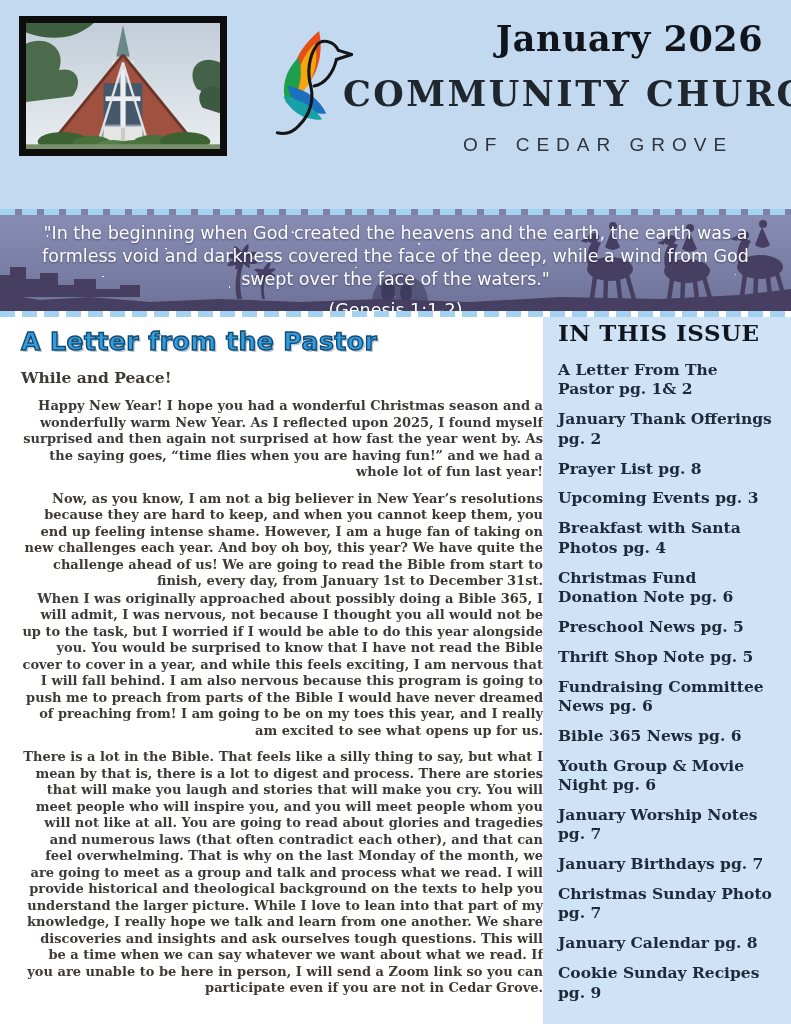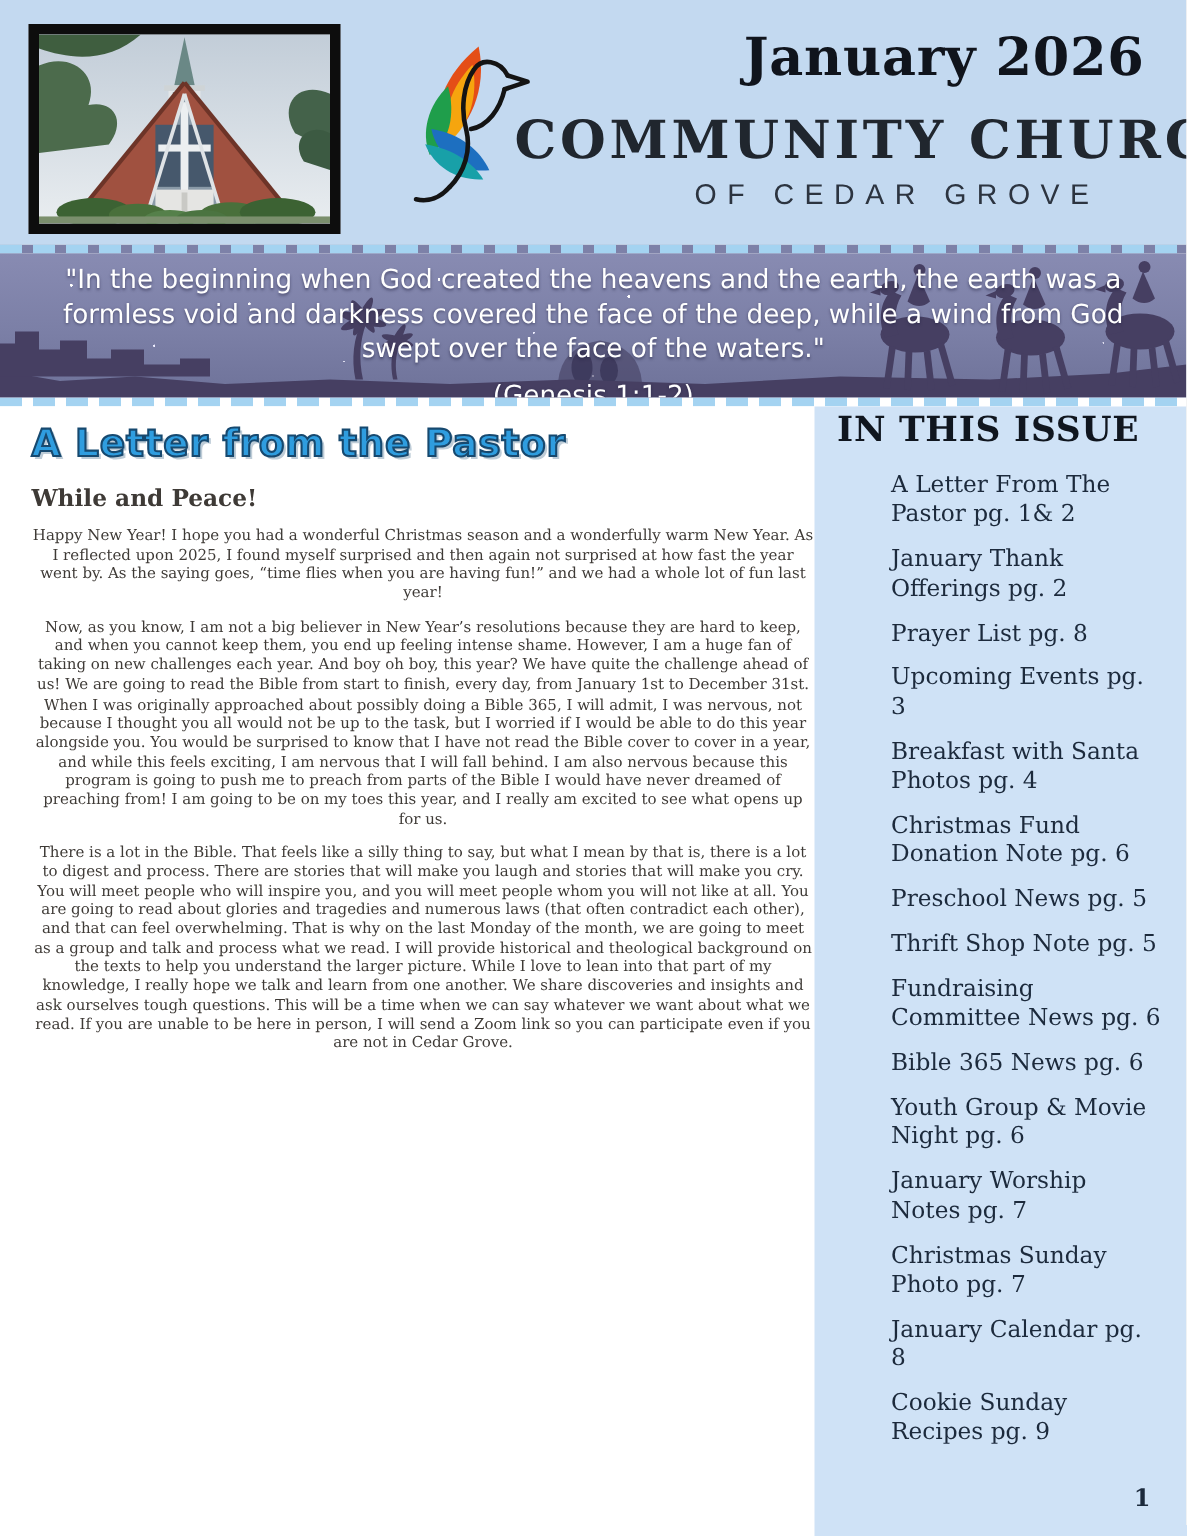--- a/index.html
+++ b/index.html
@@ -5,21 +5,21 @@
   * { margin:0; padding:0; box-sizing:border-box; }
   html,body { background:#e9e9e9; }
   .page {
     position:relative; width:791px; height:1024px; margin:0 auto;
     background:#ffffff; overflow:hidden;
     font-family:"DejaVu Serif", serif;
   }
 
   
   .header {
-    position:relative; height:163px; background:#c3d9f0; width:100%;
+    position:relative; height:209px; background:#c3d9f0; width:100%;
   }
   .church-photo {
     position:absolute; left:19px; top:16px; width:208px; height:140px;
     border:7px solid #0d0d0d; background:#cdd6de;
   }
   .church-photo svg { display:block; width:100%; height:100%; }
   .logo {
     position:absolute; left:258px; top:22px; width:112px; height:128px;
   }
   .logo svg { width:100%; height:100%; }
@@ -28,21 +28,21 @@
   }
   .issue-date {
     font-size:35px; font-weight:700; color:#10141c; letter-spacing:0.5px;
     font-family:"DejaVu Serif", serif;
   }
   .org-name {
     margin-top:14px; font-size:35px; font-weight:700; color:#20262e;
     letter-spacing:2.5px; font-family:"DejaVu Serif", serif; white-space:nowrap;
   }
   .org-sub {
-    margin-top:6px; font-size:19px; font-weight:400; color:#2c3440;
+    margin-top:20px; font-size:19px; font-weight:400; color:#2c3440;
     letter-spacing:7px; font-family:"Liberation Sans", sans-serif;
     text-align:left; padding-left:120px; white-space:nowrap;
   }
 
   
   .dash {
     height:6px; width:100%;
     background-image:repeating-linear-gradient(90deg,#a4d3f1 0px,#a4d3f1 15px,transparent 15px,transparent 22px);
   }
   .dash-top { background-color:#7d81a8; }
@@ -88,38 +88,38 @@
     font-size:25px; font-weight:800; letter-spacing:0.5px;
     color:#2f9ddf;
     -webkit-text-stroke:1.4px #17496f;
     text-shadow:2px 2px 0 rgba(23,73,111,0.28);
     margin-bottom:12px;
   }
   .greeting {
     font-size:15.5px; font-weight:700; color:#3e3a36; margin-bottom:11px;
   }
   .paras p {
-    font-size:10px; font-weight:400; color:#3e3a36;
-    line-height:1.27; margin:0 0 10px 0; text-align:center;
+    font-size:13px; font-weight:700; color:#3e3a36;
+    line-height:1.27; margin:0 0 10px 0; text-align:right;
   }
   .paras p:nth-of-type(2) { margin-bottom:1px; }
 
   
   .sidebar {
     position:relative; width:248px; background:#cfe2f6;
     padding:2px 16px 0 15px;
   }
   .sidebar-title {
     font-family:"DejaVu Serif", serif;
     font-size:23px; font-weight:700; color:#10161f;
     letter-spacing:0.5px; margin-bottom:14px;
   }
   .toc-list div.toc-item {
-    font-size:15.5px; font-weight:400; color:#1c2a3c;
-    line-height:1.25; margin-bottom:10.5px;margin-left:36px;
+    font-size:15.5px; font-weight:700; color:#1c2a3c;
+    line-height:1.25; margin-bottom:10.5px;
   }
   .page-number {
     position:absolute; right:24px; bottom:16px;
     font-size:16px; font-weight:700; color:#1c2a3c;
   }
 </style>
 </head>
 <body>
 
 <div class="page">
@@ -269,20 +269,21 @@
           <div class="toc-item">Prayer List pg. 8</div>
           <div class="toc-item">Upcoming Events pg. 3</div>
           <div class="toc-item">Breakfast with Santa Photos pg. 4</div>
           <div class="toc-item">Christmas Fund Donation Note pg. 6</div>
           <div class="toc-item">Preschool News pg. 5</div>
           <div class="toc-item">Thrift Shop Note pg. 5</div>
           <div class="toc-item">Fundraising Committee News pg. 6</div>
           <div class="toc-item">Bible 365 News pg. 6</div>
           <div class="toc-item">Youth Group &amp; Movie Night pg. 6</div>
           <div class="toc-item">January Worship Notes pg. 7</div>
+          <div class="toc-item">January Birthdays pg. 7</div>
           <div class="toc-item">Christmas Sunday Photo pg. 7</div>
           <div class="toc-item">January Calendar pg. 8</div>
           <div class="toc-item">Cookie Sunday Recipes pg. 9</div>
         </div>
       <div class="page-number">1</div>
     </aside>
 
   </div>
 </div>
 

